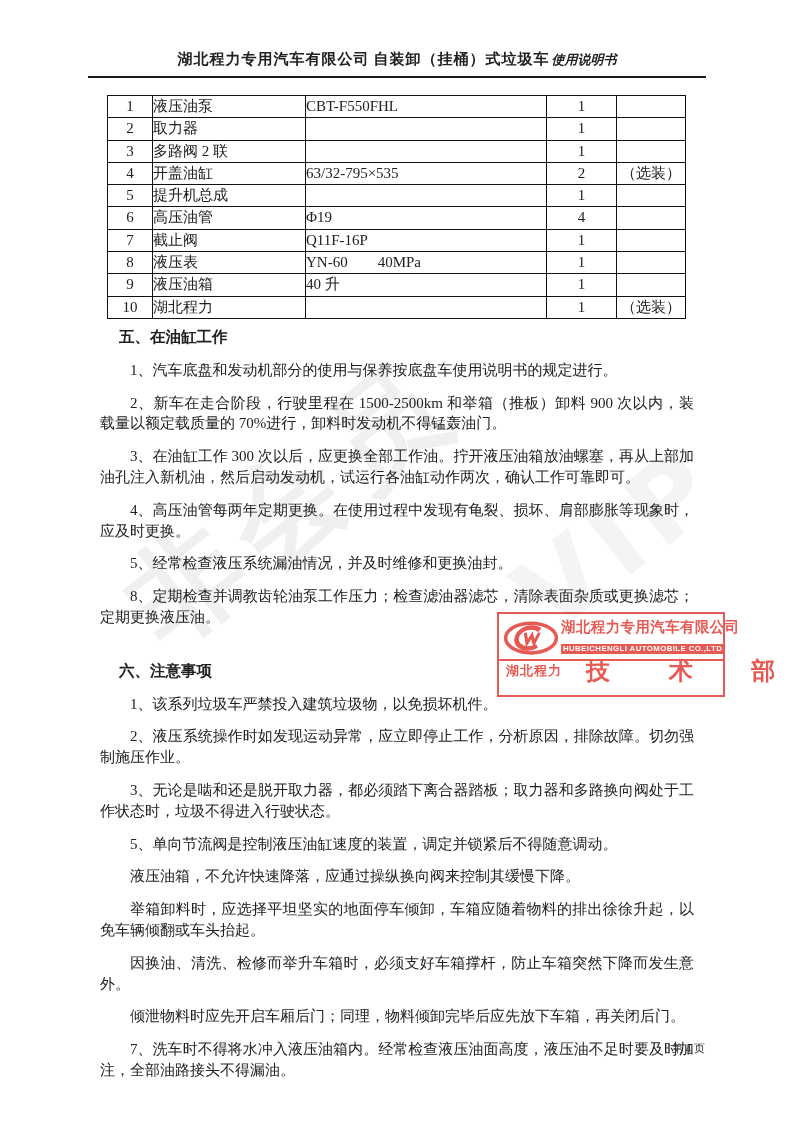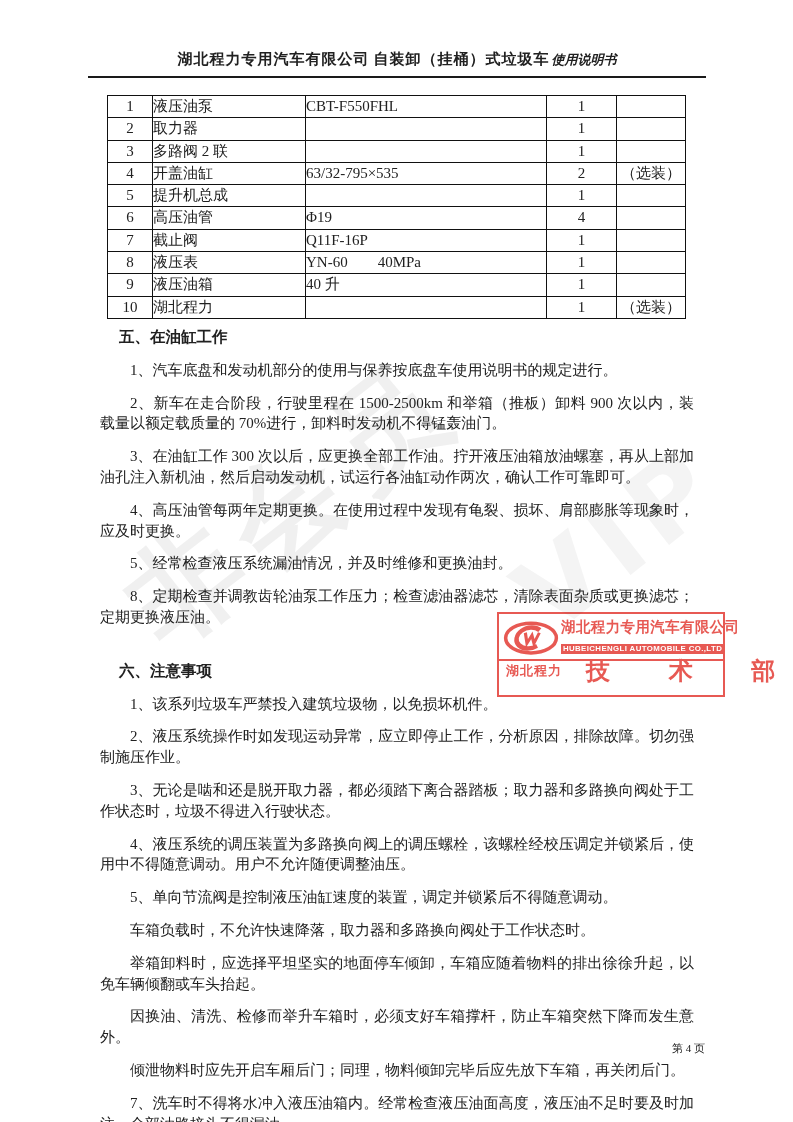--- a/index.html
+++ b/index.html
@@ -278,26 +278,25 @@
 
     <h2>六、注意事项</h2>
     <div>
 
         <p>1、该系列垃圾车严禁投入建筑垃圾物，以免损坏机件。</p>
 
         <p>2、液压系统操作时如发现运动异常，应立即停止工作，分析原因，排除故障。切勿强制施压作业。</p>
 
         <p>3、无论是啮和还是脱开取力器，都必须踏下离合器踏板；取力器和多路换向阀处于工作状态时，垃圾不得进入行驶状态。</p>
 
-        <p>4、液压系统的调压装置为多路换向阀上的调压螺栓，该螺栓经校压调定并锁紧后，使用中不得随意调动。用户不允许随便调整油压。</p>
 
         <p>5、单向节流阀是控制液压油缸速度的装置，调定并锁紧后不得随意调动。</p>
 
 
-        <p>车箱负载时，不允许快速降落，取力器和多路换向阀处于工作状态时。</p>
+        <p>液压油箱，不允许快速降落，应通过操纵换向阀来控制其缓慢下降。</p>
 
         <p>举箱卸料时，应选择平坦坚实的地面停车倾卸，车箱应随着物料的排出徐徐升起，以免车辆倾翻或车头抬起。</p>
 
         <p>因换油、清洗、检修而举升车箱时，必须支好车箱撑杆，防止车箱突然下降而发生意外。</p>
 
         <p>倾泄物料时应先开启车厢后门；同理，物料倾卸完毕后应先放下车箱，再关闭后门。</p>
 
         <p>7、洗车时不得将水冲入液压油箱内。经常检查液压油面高度，液压油不足时要及时加注，全部油路接头不得漏油。</p>
       </div>
   </div>

